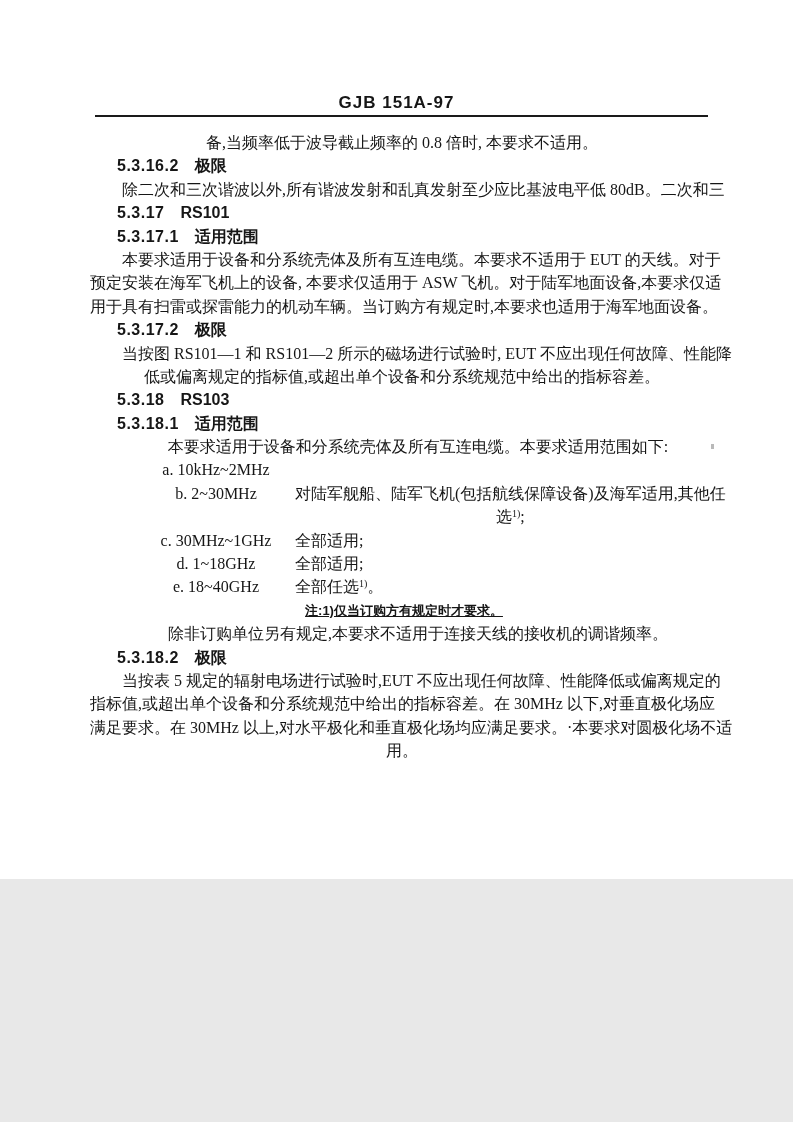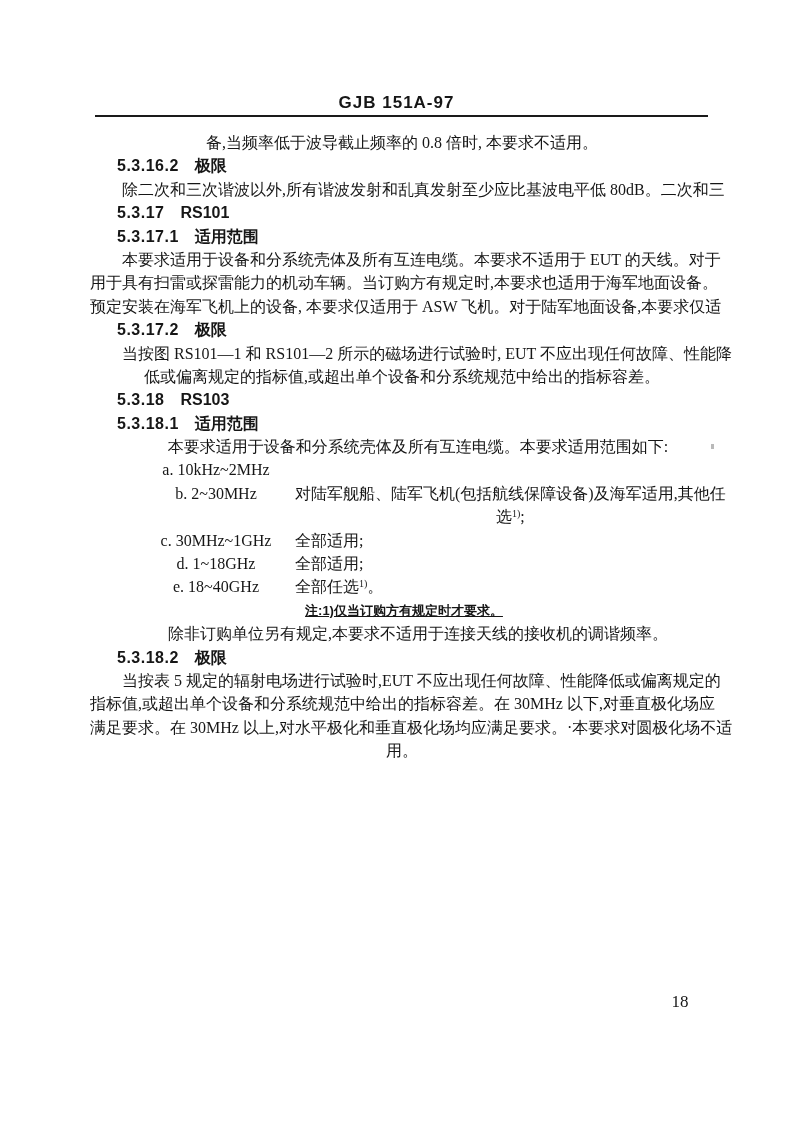--- a/index.html
+++ b/index.html
@@ -1,18 +1,18 @@
 <!DOCTYPE html>
 <html><head>
 <meta charset="utf-8">
 <style>
   html,body { margin:0; padding:0; background:#e8e8e8; }
   .page {
     position:relative;
-    width:793px; height:1122px;
+    width:793px; height:879px;
     margin:0 auto;
     background:#ffffff;
     color:#161616;
     font-family:"Liberation Serif","DejaVu Serif",serif;
     overflow:hidden;
   }
   .header-title {
     position:absolute; top:93px; left:0; width:100%;
     text-align:center;
     font-family:"Liberation Sans","DejaVu Sans",sans-serif;
@@ -65,22 +65,22 @@
     </div>
     <div class="line ind">除二次和三次谐波以外,所有谐波发射和乱真发射至少应比基波电平低 80dB。二次和三</div>
 
     <div class="heading">
       <span class="num">5.3.17</span><span>RS101</span>
     </div>
     <div class="heading">
       <span class="num">5.3.17.1</span><span>适用范围</span>
     </div>
     <div class="line ind">本要求适用于设备和分系统壳体及所有互连电缆。本要求不适用于 EUT 的天线。对于</div>
+    <div class="line">预定安装在海军飞机上的设备, 本要求仅适用于 ASW 飞机。对于陆军地面设备,本要求仅适</div>
     <div class="line">用于具有扫雷或探雷能力的机动车辆。当订购方有规定时,本要求也适用于海军地面设备。</div>
-    <div class="line">预定安装在海军飞机上的设备, 本要求仅适用于 ASW 飞机。对于陆军地面设备,本要求仅适</div>
 
     <div class="heading">
       <span class="num">5.3.17.2</span><span>极限</span>
     </div>
     <div class="line ind">当按图 RS101—1 和 RS101—2 所示的磁场进行试验时, EUT 不应出现任何故障、性能降</div>
     <div class="line">低或偏离规定的指标值,或超出单个设备和分系统规范中给出的指标容差。</div>
 
     <div class="heading">
       <span class="num">5.3.18</span><span>RS103</span>
     </div>

